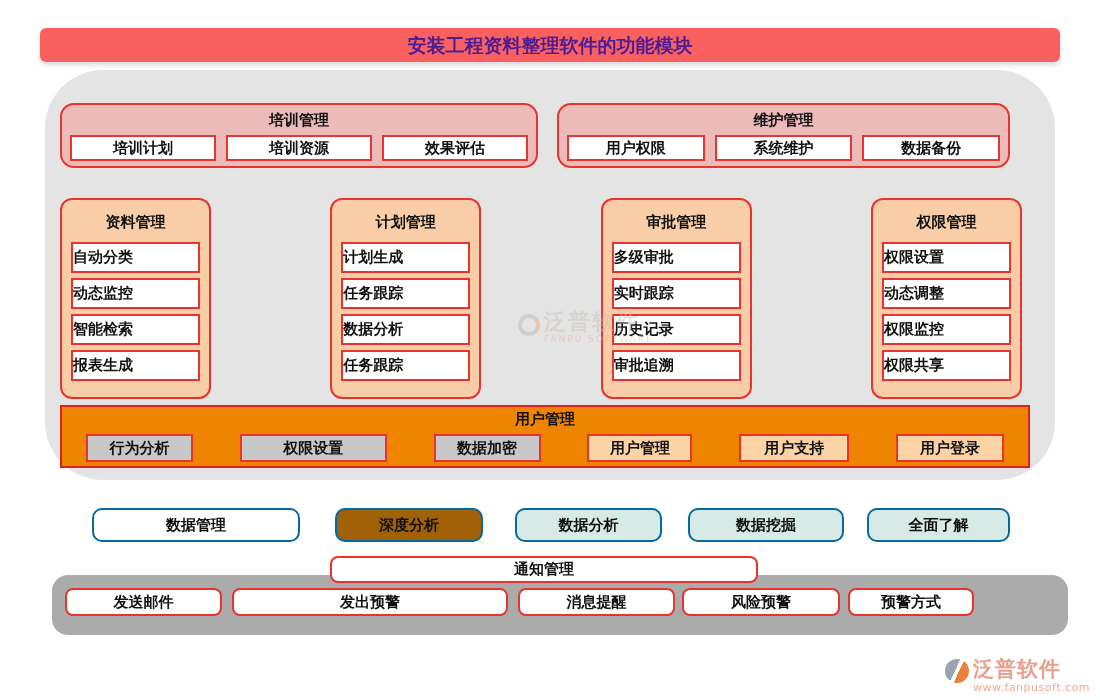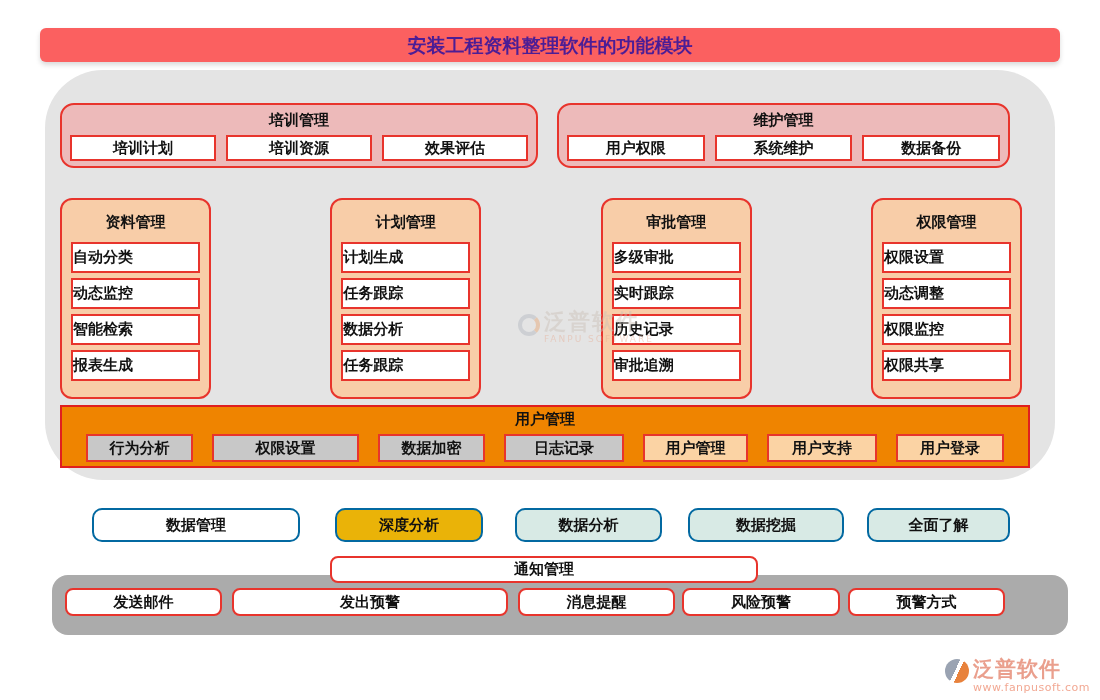--- a/index.html
+++ b/index.html
@@ -59,41 +59,41 @@
   .gitem { background:#c8c8c8; }
   .pitem { background:#fbd3a4; }
   .u1{width:107px}.u2{width:147px}.u3{width:107px}.u4{width:120px}
   .u5{width:105px}.u6{width:110px}.u7{width:108px}
   
   .mid {
     position:absolute; top:508px; height:34px; line-height:30px; text-align:center;
     font-weight:bold; font-size:15px; border:2px solid #0369a1; border-radius:10px; z-index:2;
   }
   .m1 { left:92px;  width:208px; background:#ffffff; }
-  .m2 { left:335px; width:148px; background:#eab308; }
+  .m2 { left:335px; width:148px; background:#a16207; }
   .m3 { left:515px; width:147px; background:#d8eae5; }
   .m4 { left:688px; width:156px; background:#d8eae5; }
   .m5 { left:867px; width:143px; background:#d8eae5; }
   
   .notify {
     position:absolute; left:330px; top:556px; width:428px; height:27px;
     background:#fff; border:2px solid #e8342c; border-radius:8px;
     line-height:23px; text-align:center; font-weight:bold; font-size:15px; z-index:4;
   }
   .bottombar {
     position:absolute; left:52px; top:575px; width:1016px; height:60px;
     background:#ababab; border-radius:16px; z-index:3;
   }
   .bbtn {
     position:absolute; top:13px; height:28px; line-height:24px; background:#fff;
     border:2px solid #e8342c; border-radius:8px; text-align:center;
     font-weight:bold; font-size:15px;
   }
   .b1{left:13px;width:157px}.b2{left:180px;width:276px}.b3{left:466px;width:157px}
-  .b4{left:630px;width:158px}.b5{left:796px;width:157px}
+  .b4{left:630px;width:158px}.b5{left:796px;width:126px}
   
   .watermark {
     position:absolute; left:518px; top:310px; z-index:5; opacity:.42;
     pointer-events:none; display:flex; align-items:flex-start; gap:4px;
   }
   .wm-circle {
     width:22px; height:22px; border:4px solid #aeb4bd; border-radius:50%;
     border-right-color:#e8a06a; margin-top:4px;
   }
   .wm-cn { font-size:22px; font-weight:bold; color:#c9beb4; letter-spacing:2px; line-height:24px; }
@@ -165,21 +165,20 @@
       <div class="colbtn">权限共享</div>
     </div>
   </div>
 
   <div class="userbar">
     <div class="userbar-title">用户管理</div>
     <div class="userbar-items">
       <div class="uitem gitem u1">行为分析</div>
       <div class="uitem gitem u2">权限设置</div>
       <div class="uitem gitem u3">数据加密</div>
-      <div class="uitem gitem u4">日志记录</div>
       <div class="uitem pitem u5">用户管理</div>
       <div class="uitem pitem u6">用户支持</div>
       <div class="uitem pitem u7">用户登录</div>
     </div>
   </div>
 
 </div>
 
 <div class="mid m1">数据管理</div>
 <div class="mid m2">深度分析</div>

